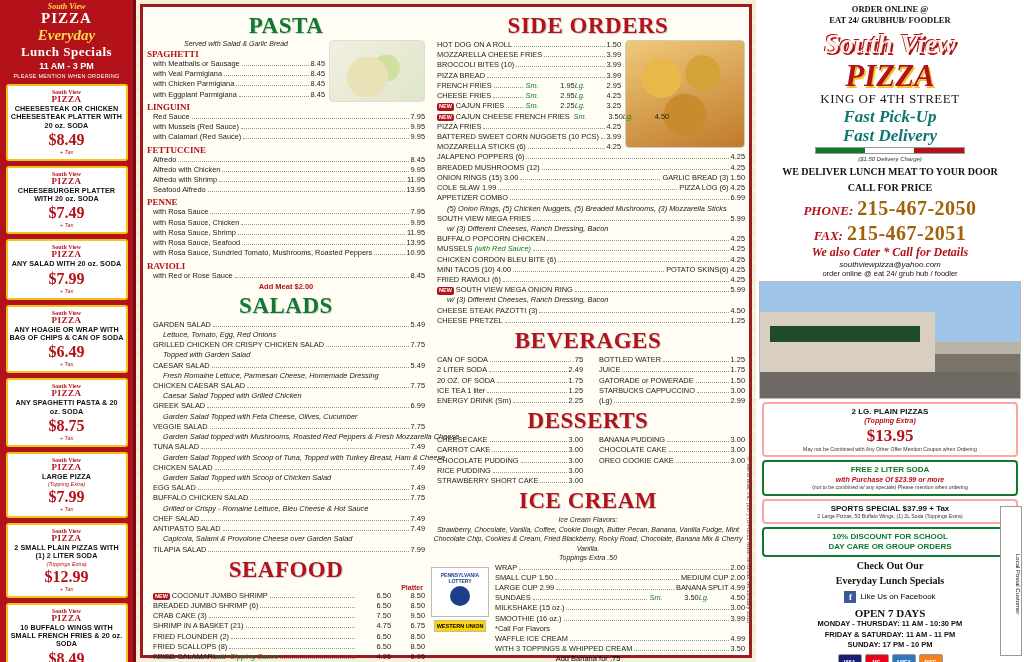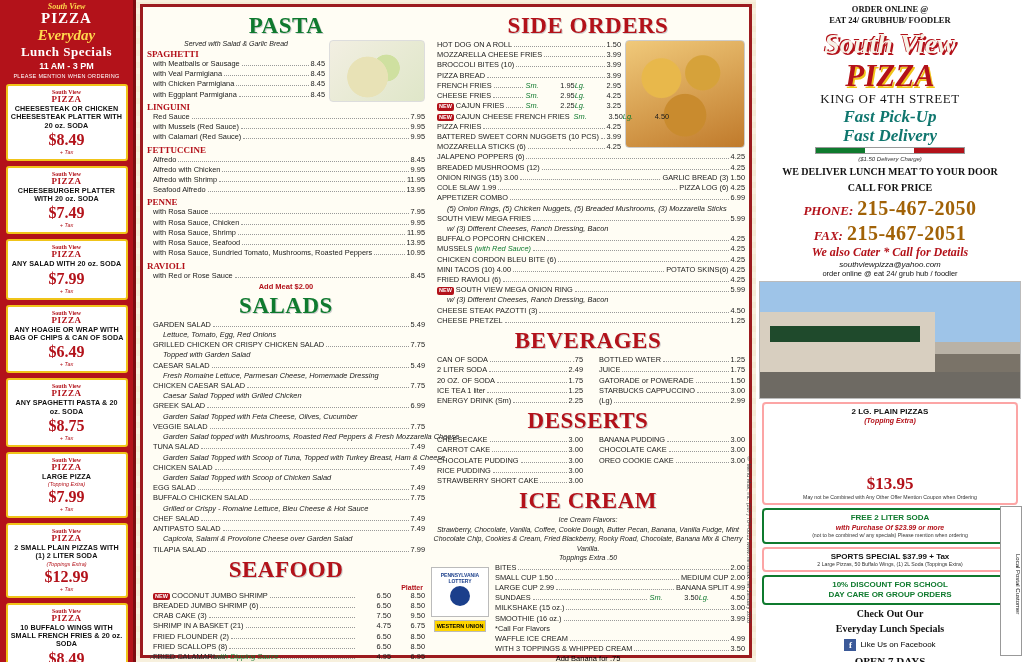--- a/index.html
+++ b/index.html
@@ -143,21 +143,21 @@
   .photo .bldg { position:absolute; left:0; top:30px; width:175px; height:60px; background:#d8cfc0;}
   .photo .sky { position:absolute; right:0; top:0; width:100px; height:60px; background:#9ec4e8;}
   .photo .road { position:absolute; left:0; bottom:0; width:100%; height:26px; background:#6e6a63;}
   .promos { padding:0 6px; }
   .promo {
     border:2px solid #fca5a5; border-radius:4px; margin:3px 0; padding:3px 4px; text-align:center;
     background:#fff;
   }
   .promo .l1 { font-size:8px; font-weight:bold; color:#111; line-height:1.2;}
   .promo .l1 .it { font-style:italic; font-size:7px; color:#b3121a;}
-  .promo .price { font-family:"Liberation Serif",serif; font-size:17px; font-weight:bold; color:#b3121a;margin-top:48px;}
+  .promo .price { font-family:"Liberation Serif",serif; font-size:17px; font-weight:bold; color:#b3121a;}
   .promo .fine { font-size:5.2px; color:#333; line-height:1.2;}
   .promo.green { border-color:#0f7a2e; }
   .promo.green .l1 { color:#0f7a2e; }
   .checkout { text-align:center; font-family:"Liberation Serif",serif; font-size:10px; font-weight:bold; color:#111; margin-top:3px; line-height:1.25;}
   .fb { display:flex; align-items:center; justify-content:center; gap:4px; margin-top:3px;}
   .fb .ic { width:12px; height:12px; background:#3b5998; color:#fff; font-weight:bold; font-size:9px; text-align:center; line-height:12px; font-family:"Liberation Serif",serif;}
   .fb .tx { font-size:8px; }
   .hoursbox { text-align:center; margin-top:4px; }
   .hoursbox .h { font-family:"Liberation Serif",serif; font-size:11px; font-weight:bold; color:#111;}
   .hoursbox .r { font-size:7.5px; font-weight:bold; color:#111; line-height:1.45;}
@@ -712,21 +712,21 @@
         <div style="display:flex;">
           <div style="width:58px; padding-top:4px;">
             <div class="lotto">
               <div>PENNSYLVANIA LOTTERY</div>
               <div class="ball"></div>
             </div>
             <div class="wu">WESTERN UNION</div>
           </div>
           <ul class="items" style="flex:1">
             <li>
-                <span class="nm">BITES</span>
+                <span class="nm">WRAP</span>
                 <span class="dots"></span>
                 <span class="pr">2.00</span>
               </li>
             <li><span class="nm">SMALL CUP</span>&nbsp;<span class="pr">1.50</span><span class="dots"></span><span class="nm">MEDIUM CUP</span>&nbsp;<span class="pr">2.00</span></li>
             <li><span class="nm">LARGE CUP</span>&nbsp;<span class="pr">2.99</span><span class="dots"></span><span class="nm">BANANA SPLIT</span>&nbsp;<span class="pr">4.99</span></li>
             <li><span class="nm">SUNDAES</span><span class="dots"></span><span class="sub">Sm.</span>&nbsp;<span class="pr2">3.50</span><span class="sub">Lg.</span>&nbsp;<span class="pr2">4.50</span></li>
             <li>
                 <span class="nm">MILKSHAKE (15 oz.)</span>
                 <span class="dots"></span>
                 <span class="pr">3.00</span>

